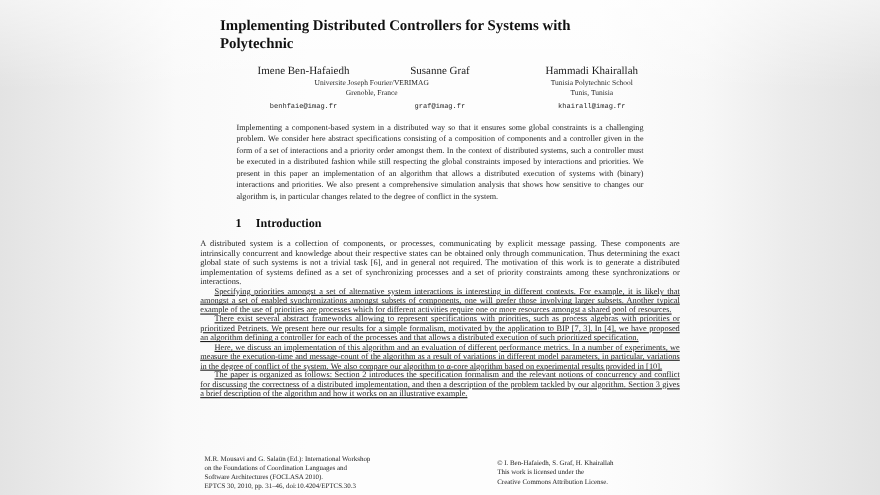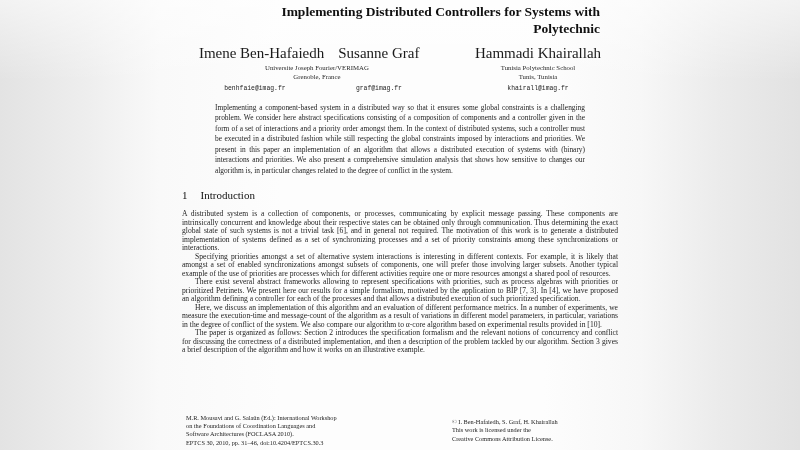--- a/index.html
+++ b/index.html
@@ -13,58 +13,58 @@
     width: 800px; height: 450px;
     font-family: "Liberation Serif", serif;
     color: #1d1d1d;
     background:
       linear-gradient(180deg, rgba(255,255,255,0.55) 0%, rgba(255,255,255,0) 18%),
       linear-gradient(90deg, #e3e3e3 0%, #eeeeee 11%, #f9f9f9 20%, #fdfdfd 35%, #fdfdfd 68%, #f7f7f7 80%, #ebebeb 90%, #e2e2e2 100%);
   }
   .col { width: 436px; margin: 0 auto; padding-top: 3px; }
 
   .title {
-    width: 400px; margin: 0 auto;
-    text-align: right;
+    width: 400px; margin: 11px auto;
+    text-align: left;
     font-weight: bold;
     font-size: 13.5px; line-height: 17px;
     color: #101010;
   }
 
   .authors {
     display: flex; justify-content: center; align-items: flex-start;
     gap: 40px; margin-top: 8px;
   }
   .author-group { display: flex; flex-direction: column; align-items: center; }
   .names-row, .emails-row { display: flex; gap: 12px; }
   .name-cell, .email-cell { width: 112px; text-align: center; }
-  .author-name { font-size: 15px; color: #1a1a1a; white-space: nowrap; }
+  .author-name { font-size: 10px; color: #1a1a1a; white-space: nowrap; }
   .affiliation { margin-top: 2px; font-size: 6.8px; line-height: 1.3; text-align: center; color: #2a2a2a; }
   .emails-row, .email-solo { margin-top: 3px; }
   .email { font-family: "Liberation Mono", monospace; font-size: 6.4px; color: #222; white-space: nowrap; }
 
   .abstract {
     width: 370px; margin: 11px auto 0;
     font-size: 7.4px; line-height: 1.42;
     text-align: justify;
   }
 
   .section-heading {
     margin-top: 13px;
-    font-size: 11px; font-weight: normal; color: #101010;
+    font-size: 11px; font-weight: bold; color: #101010; margin-left: 32px;
   }
   .section-heading .sec-num { margin-right: 13px; }
 
   .body-text { margin-top: 9px; }
   .body-text p {
     margin: 0;
     font-size: 7.6px; line-height: 1.12;
     text-align: justify;
   }
-  .body-text p + p { text-indent: 13px; }
+  .body-text p + p { text-indent: 13px; text-decoration: underline; }
 
   .footer-left {
     position: absolute; left: 186px; bottom: 3px;
     font-size: 6.3px; line-height: 1.32; color: #232323;
   }
   .footer-right {
     position: absolute; left: 452px; bottom: 7px;
     font-size: 6.3px; line-height: 1.32; color: #232323;
   }
 </style>

